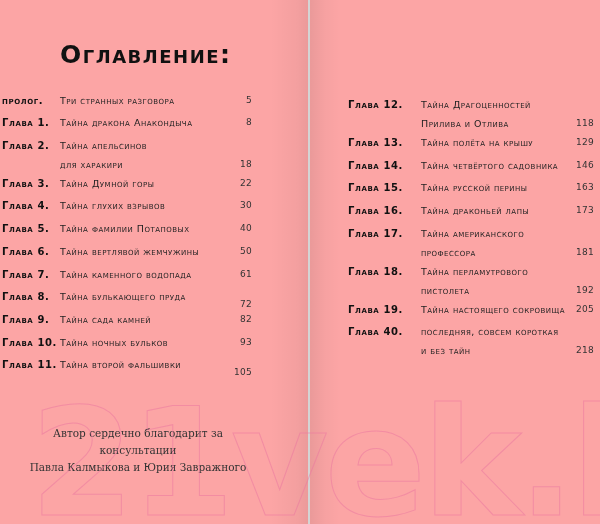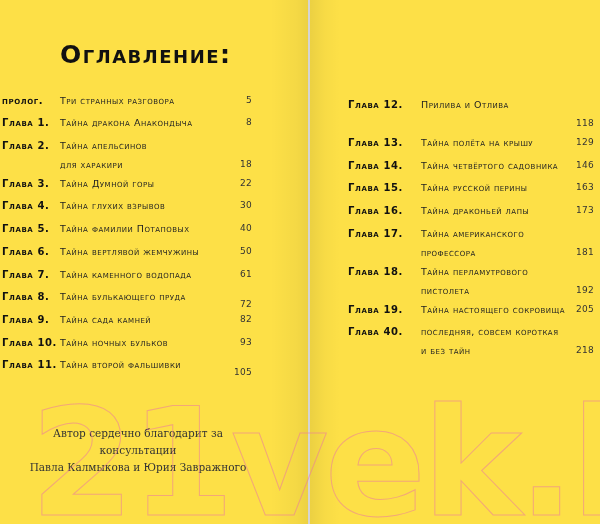--- a/index.html
+++ b/index.html
@@ -3,21 +3,21 @@
 <meta charset="utf-8">
 <style>
   html, body { margin: 0; padding: 0; }
   body {
     width: 600px; height: 524px; overflow: hidden; position: relative;
     background: #ffffff;
     font-family: "DejaVu Sans", sans-serif;
     color: #1a1a1a;
   }
   .spread { position: absolute; inset: 0; }
-  .page { position: absolute; top: 0; height: 524px; background: #fde047; }
+  .page { position: absolute; top: 0; height: 524px; background: #fca5a5; }
   .page-left { left: 0; width: 309px; overflow: hidden; }
   .page-right { left: 309px; width: 291px; overflow: hidden; }
 
   
   .gutter-shade-left {
     position: absolute; left: 270px; top: 0; width: 39px; height: 524px;
     background: linear-gradient(to right, rgba(0,0,0,0) 0%, rgba(0,0,0,0.035) 70%, rgba(0,0,0,0.07) 100%);
   }
   .gutter-line {
     position: absolute; left: 308px; top: 0; width: 2px; height: 524px;
@@ -183,20 +183,21 @@
       <div>Автор сердечно благодарит за консультации</div>
       <div>Павла Калмыкова и Юрия Завражного</div>
     </div>
   </div>
 
   <div class="page page-right">
 
     <div class="entry right-entry" style="top:95px;">
       <span class="label">Глава 12.</span>
       <span class="title">
+        <span class="line">Тайна Драгоценностей</span>
         <span class="line">Прилива и Отлива</span>
       </span>
       <span class="pagenum" style="top:19px;">118</span>
     </div>
 
     <div class="entry right-entry" style="top:133px;">
       <span class="label">Глава 13.</span>
       <span class="title">
         <span class="line">Тайна полёта на крышу</span>
       </span>

